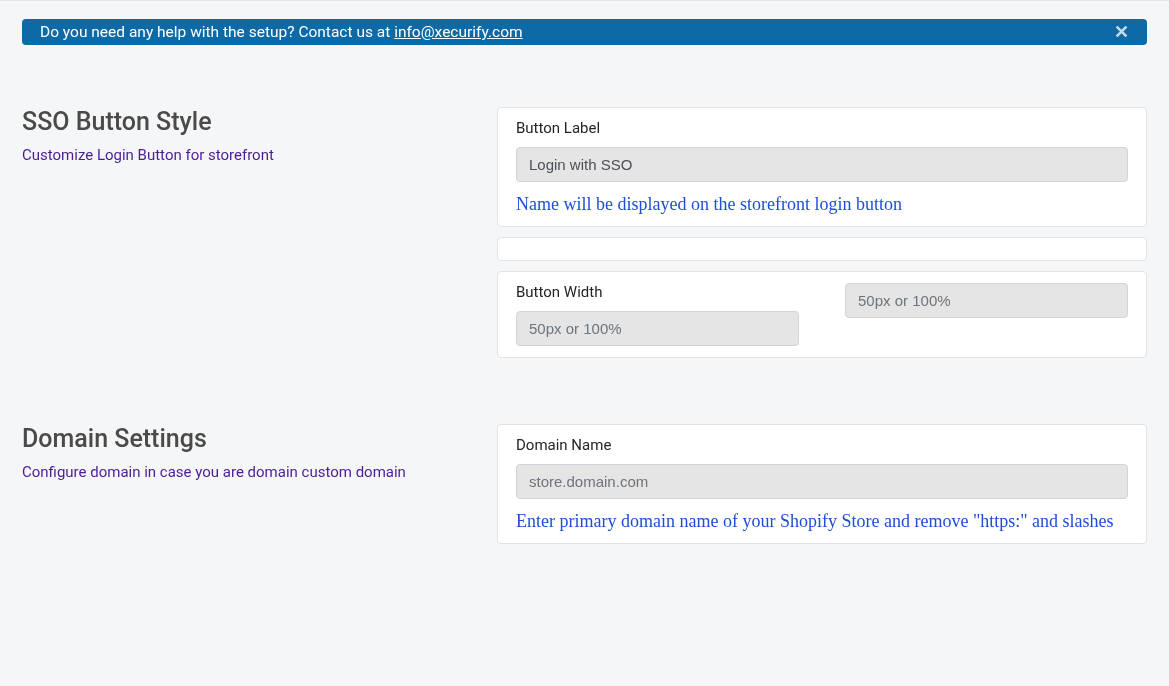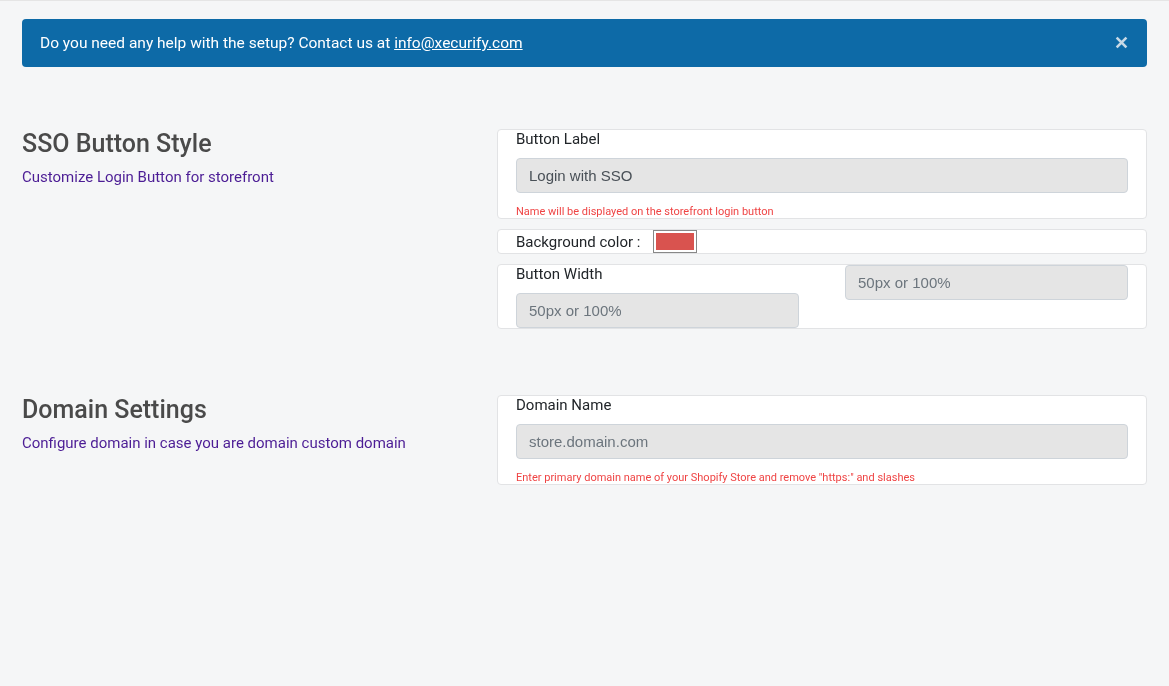--- a/index.html
+++ b/index.html
@@ -15,21 +15,21 @@
       height: 686px;
       overflow: hidden;
       border-top: 1px solid #e5e5e5;
     }
     .page {
       padding: 18px 22px;
     }
     .alert {
       background: #0d6aa7;
       color: #fff;
-      padding: 15px 18px;
+      padding: 4px 18px;
       border-radius: 4px;
       display: flex;
       justify-content: space-between;
       align-items: center;
       margin-bottom: 62px;
     }
     .alert-text {
       font-size: 15.5px;
     }
     .alert-text a {
@@ -62,21 +62,21 @@
       font-size: 15px;
       color: #4c1d95;
     }
     .section-right {
       flex: 1;
     }
     .card {
       background: #fff;
       border: 1px solid #e2e3e5;
       border-radius: 4px;
-      padding: 0 18px;
+      padding: 11px 18px;
       margin-bottom: 10px;
     }
     .form-label {
       font-size: 15px;
       color: #212529;
       margin-bottom: 10px;
       display: block;
     }
     .form-input {
       width: 100%;
@@ -84,23 +84,24 @@
       font-size: 15px;
       border: 1px solid #ced4da;
       border-radius: 4px;
       color: #495057;
       background: #e5e5e5;
     }
     .form-input::placeholder {
       color: #6c757d;
     }
     .form-help {
-      font-size: 11px;
-      color: #ef4444;
+      font-size: 18px;
+      color: #1d4ed8;
       margin-top: 12px;
+      font-family: Liberation Serif, serif;
     }
     .color-row {
       display: flex;
       align-items: center;
     }
     .color-group {
       flex: 1;
       display: flex;
       align-items: center;
       gap: 12px;
@@ -146,26 +147,20 @@
     </div>
     <div class="section-right">
       <div class="card">
         <label class="form-label">Button Label</label>
         <input type="text" class="form-input" value="Login with SSO" style="">
         <p class="form-help">Name will be displayed on the storefront login button</p>
       </div>
 
       <div class="card">
         <div class="color-row">
-          <div class="color-group">
-            <span class="color-label">Background color :</span>
-            <span class="color-swatch-wrap">
-              <span class="color-swatch" style="background:#d9534f"></span>
-            </span>
-          </div>
         </div>
       </div>
 
       <div class="card">
         <div class="dims-row">
           <div class="dims-col">
             <label class="form-label">Button Width</label>
             <input type="text" class="form-input" placeholder="50px or 100%" style="">
           </div>
           <div class="dims-col">

